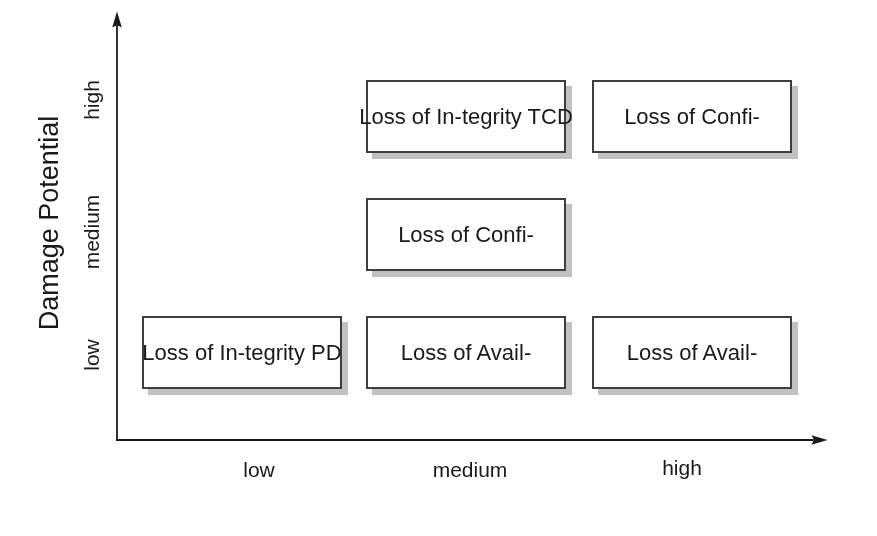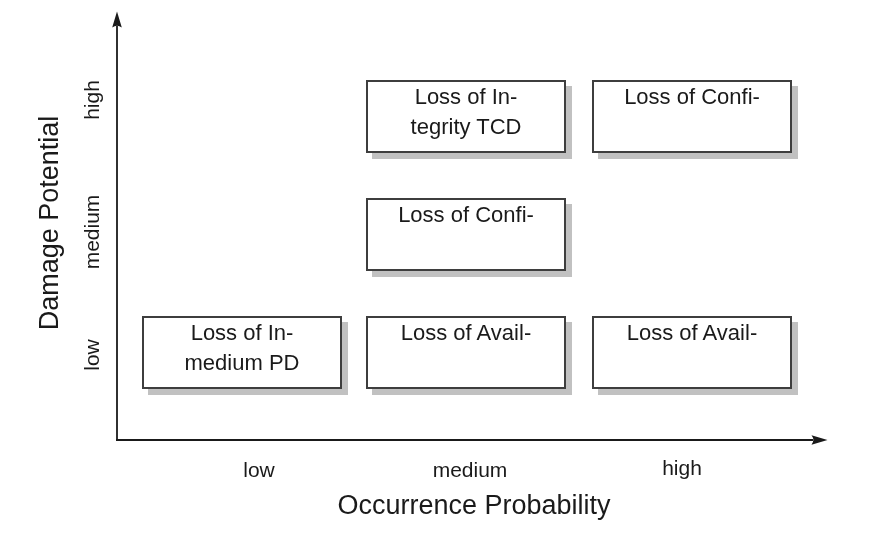--- a/index.html
+++ b/index.html
@@ -16,22 +16,23 @@
 
   .box {
     position: absolute;
     width: 200px;
     height: 73px;
     box-sizing: border-box;
     border: 2px solid #3e3e3e;
     background: #ffffff;
     box-shadow: 6px 6px 0 #c1c1c1;
     display: flex;
-    flex-direction: column;
+    flex-direction: row;
     align-items: center;
+    justify-content: center;
     font-size: 22px;
     line-height: 30px;
     text-align: center;
     white-space: nowrap;
   }
   .c1 { left: 142px; }
   .c2 { left: 366px; }
   .c3 { left: 592px; }
   .r1 { top: 80px; }
   .r2 { top: 198px; }
@@ -90,38 +91,37 @@
   </svg>
 
   <div class="ylabel">Damage Potential</div>
   <div class="ytick ytick-high">high</div>
   <div class="ytick ytick-medium">medium</div>
   <div class="ytick ytick-low">low</div>
 
   <div class="xtick xtick-low">low</div>
   <div class="xtick xtick-medium">medium</div>
   <div class="xtick xtick-high">high</div>
-  <div class="xlabel">Occurrence Probability</div>
 
   <div class="box r1 c2">
     <span>Loss of In-</span>
     <span>tegrity TCD</span>
   </div>
 
   <div class="box r1 c3">
     <span>Loss of Confi-</span>
   </div>
 
   <div class="box r2 c2">
     <span>Loss of Confi-</span>
   </div>
 
   <div class="box r3 c1">
     <span>Loss of In-</span>
-    <span>medium PD</span>
+    <span>tegrity PD</span>
   </div>
 
   <div class="box r3 c2">
     <span>Loss of Avail-</span>
   </div>
 
   <div class="box r3 c3">
     <span>Loss of Avail-</span>
   </div>
 

